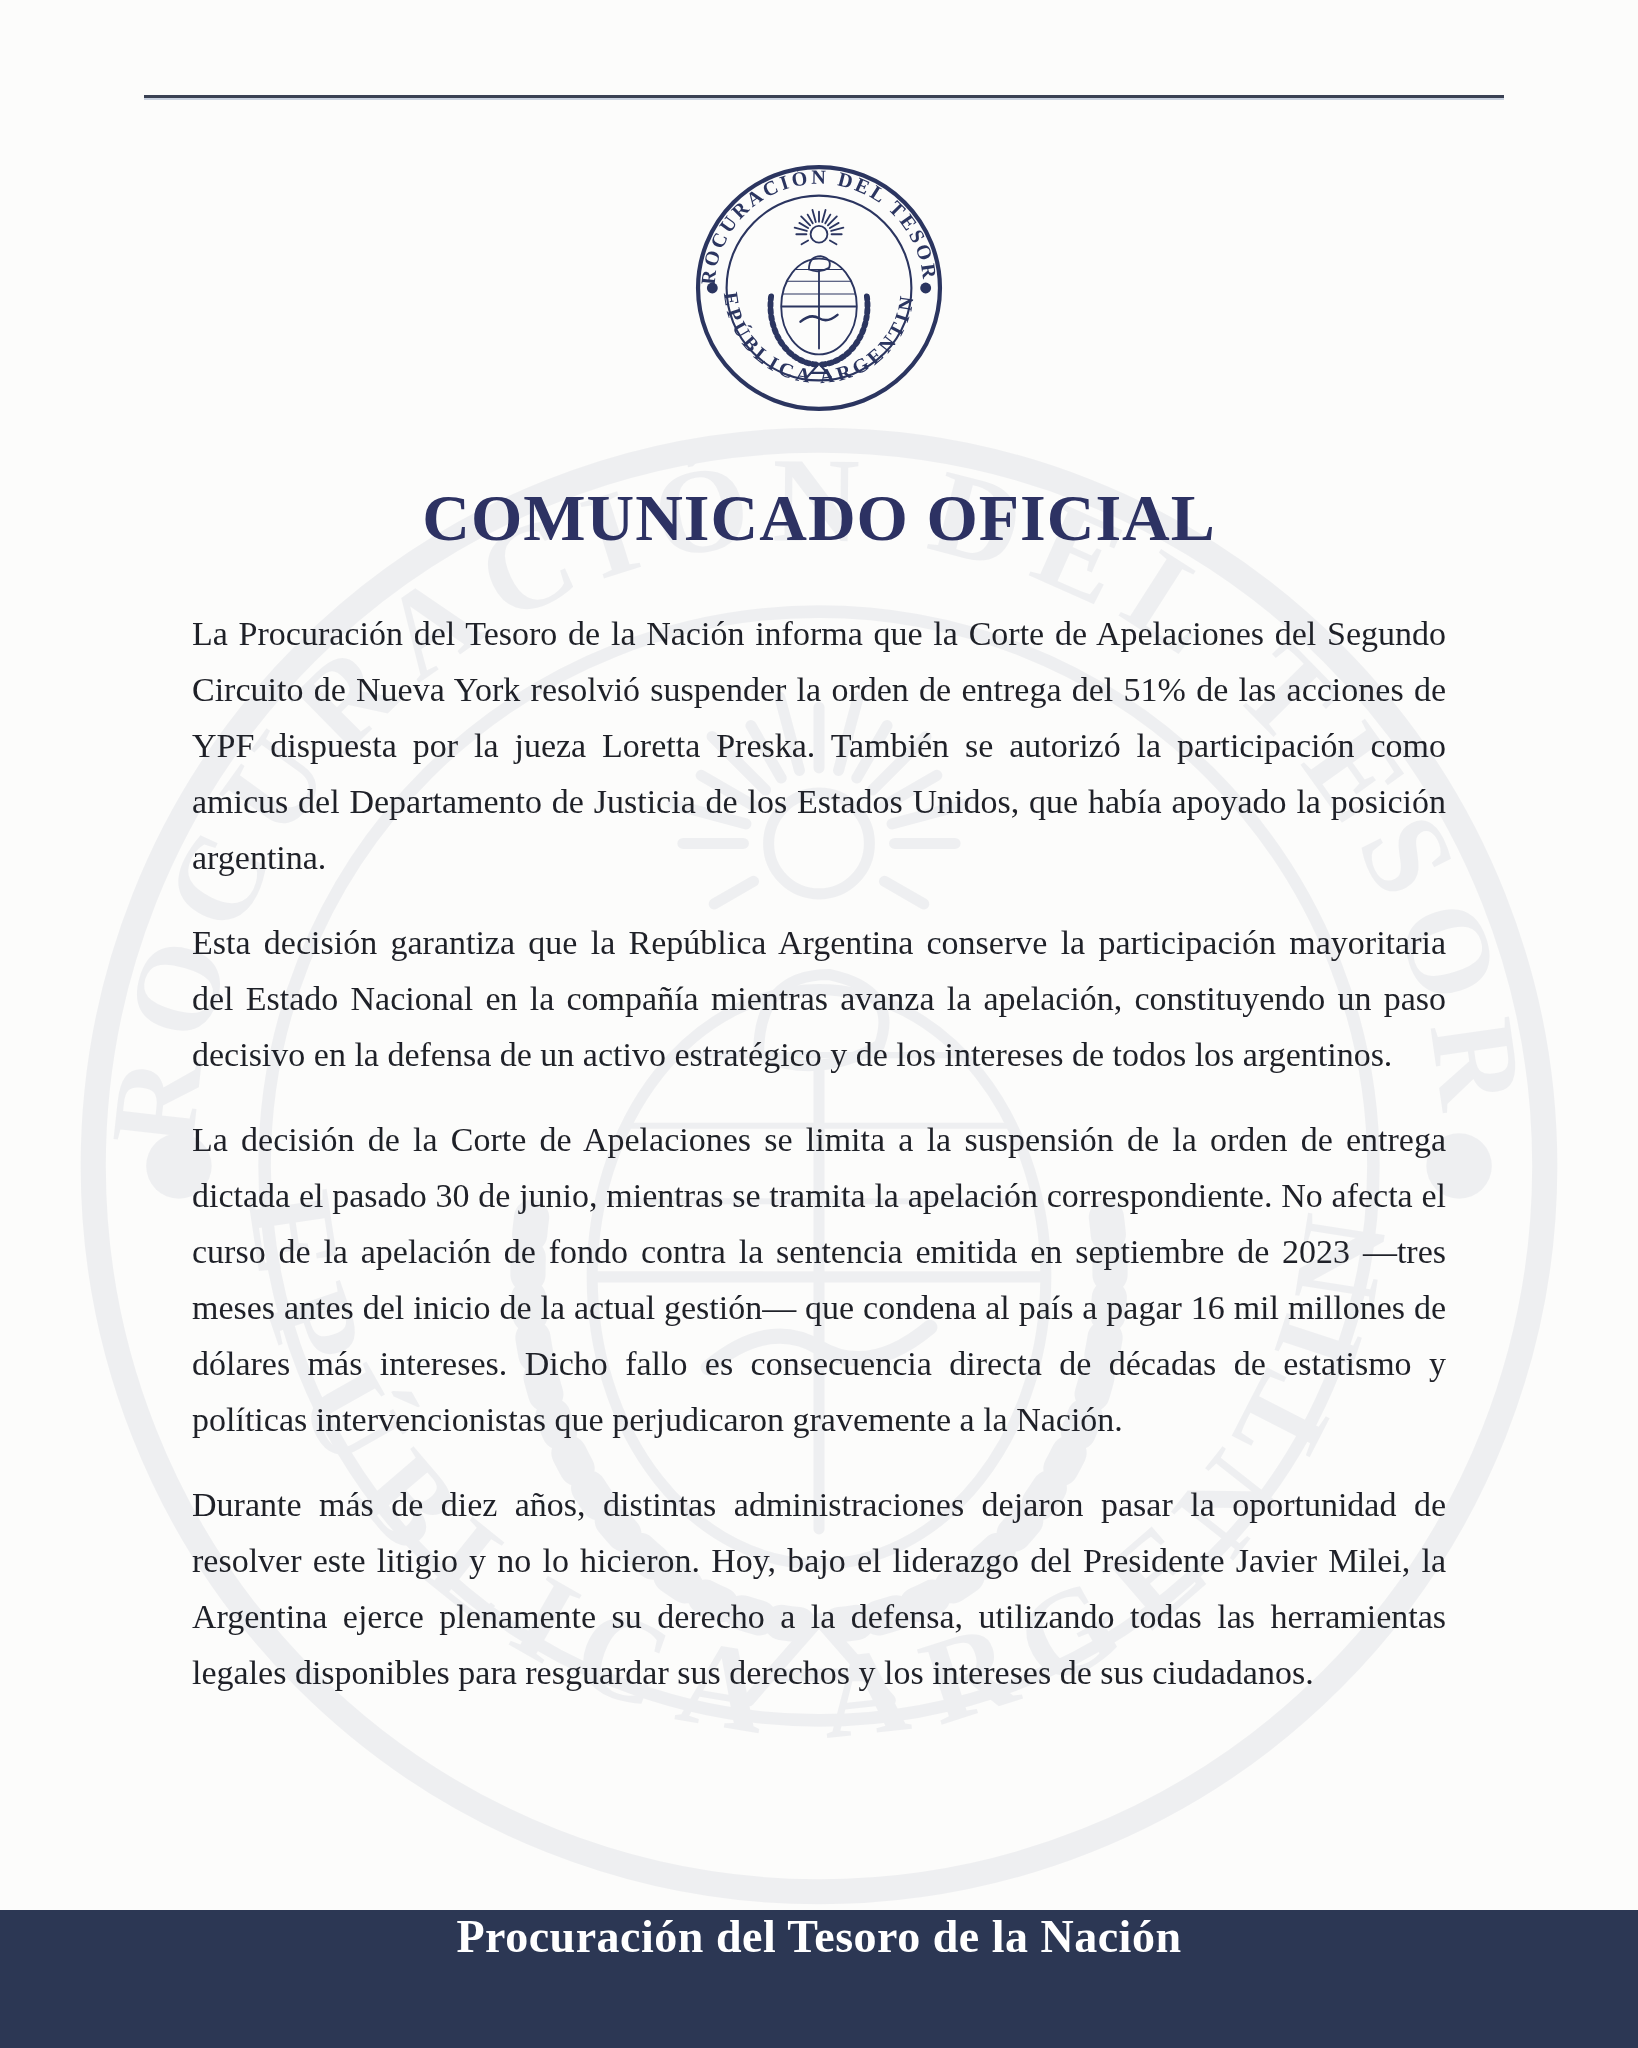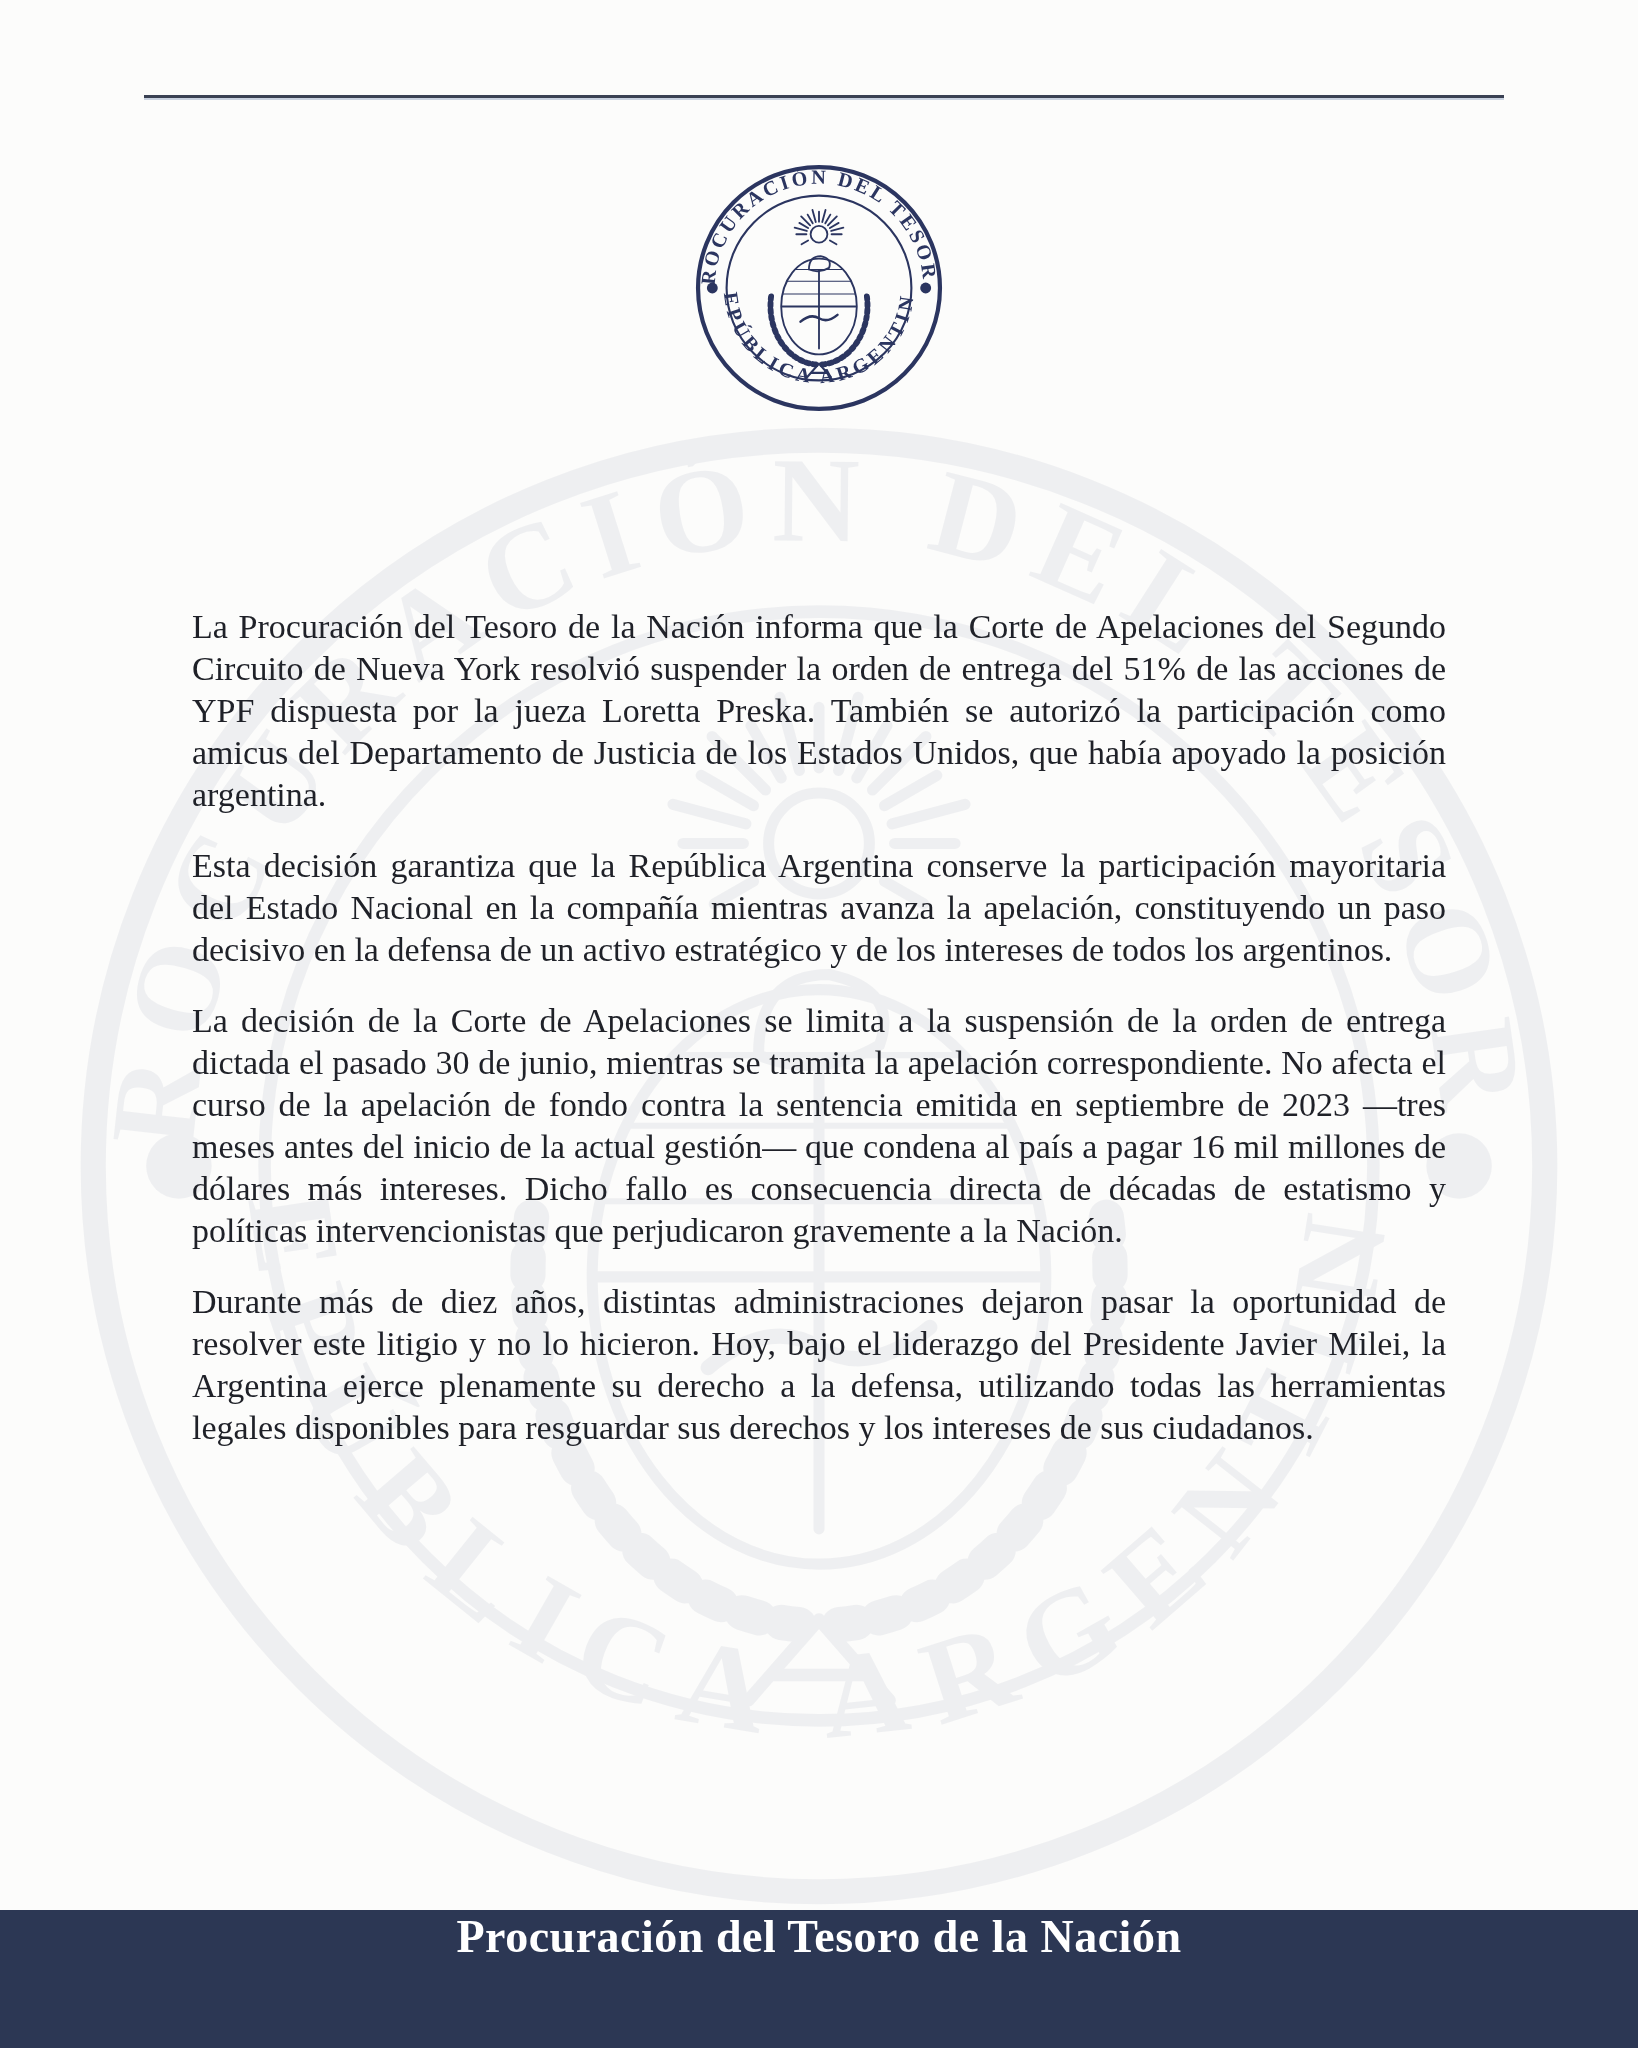--- a/index.html
+++ b/index.html
@@ -35,21 +35,21 @@
   }
   .content {
     position:absolute; top:606px; left:192px;
     width:1254px;
     z-index:2;
   }
   .content p {
     margin:0 0 29px 0;
     text-align:justify;
     font-size:34px;
-    line-height:42px;
+    line-height:56px;
     color:#1f2128;
   }
   .watermark {
     position:absolute; top:410px; left:63px;
     width:1512px; height:1512px;
     opacity:0.06;
     z-index:1;
     pointer-events:none;
   }
   .footer-bar {
@@ -130,20 +130,21 @@
 </svg>
 
 <div class="page">
 
   <div class="top-rule"></div>
 
   <svg class="logo">
     <use href="#seal"></use>
   </svg>
 
+  <h1 class="page-title">COMUNICADO OFICIAL</h1>
 
   <div class="watermark">
     <svg width="1512" height="1512">
         <use href="#seal"></use>
       </svg>
   </div>
 
   <div class="content">
     <p>La Procuración del Tesoro de la Nación informa que la Corte de Apelaciones del Segundo Circuito de Nueva York resolvió suspender la orden de entrega del 51% de las acciones de YPF dispuesta por la jueza Loretta Preska. También se autorizó la participación como amicus del Departamento de Justicia de los Estados Unidos, que había apoyado la posición argentina.</p>
     <p>Esta decisión garantiza que la República Argentina conserve la participación mayoritaria del Estado Nacional en la compañía mientras avanza la apelación, constituyendo un paso decisivo en la defensa de un activo estratégico y de los intereses de todos los argentinos.</p>

